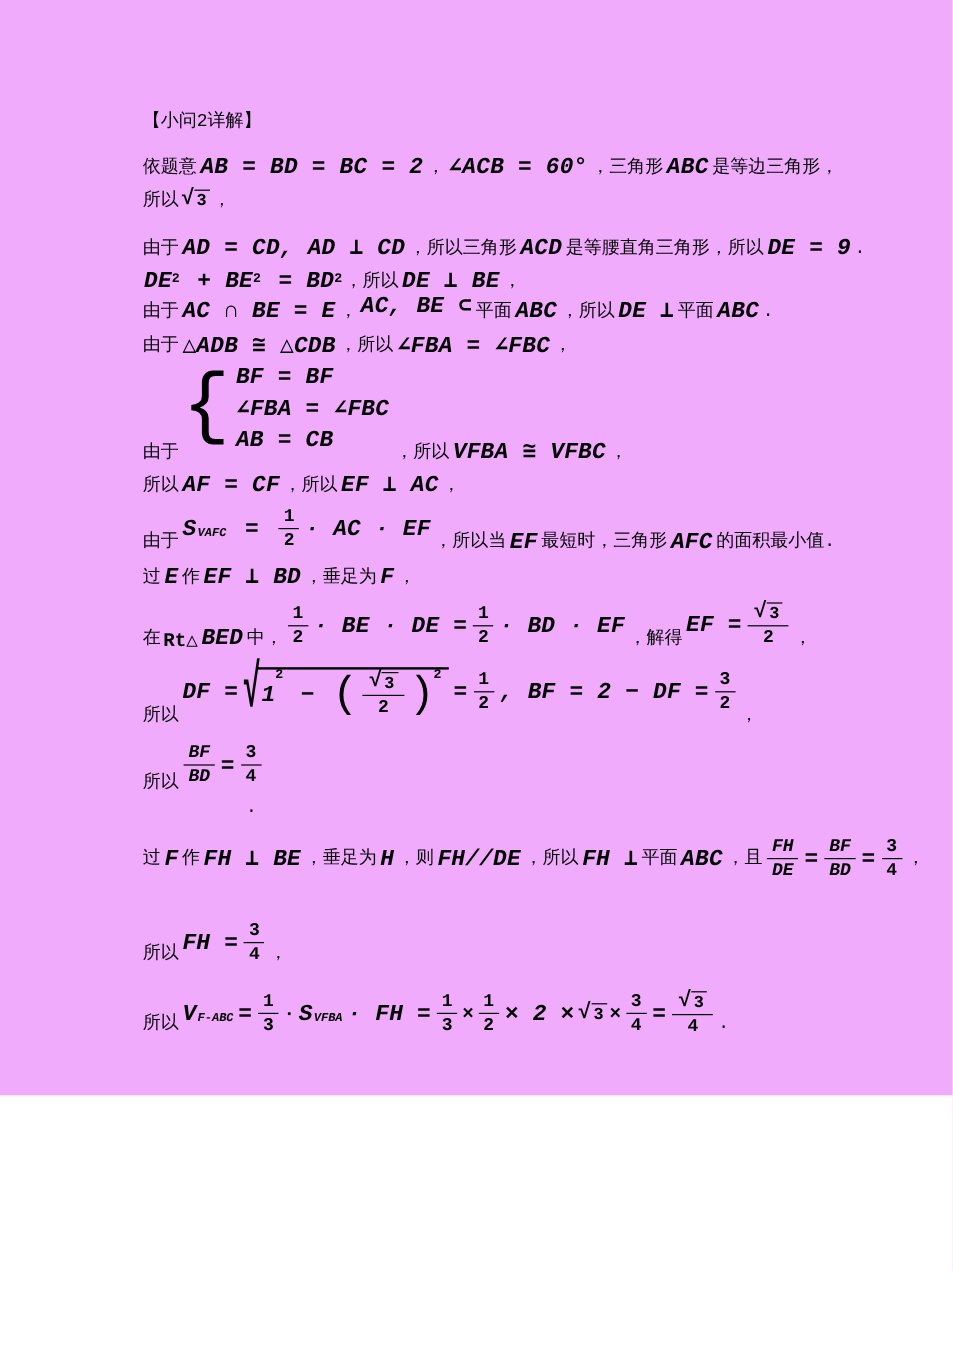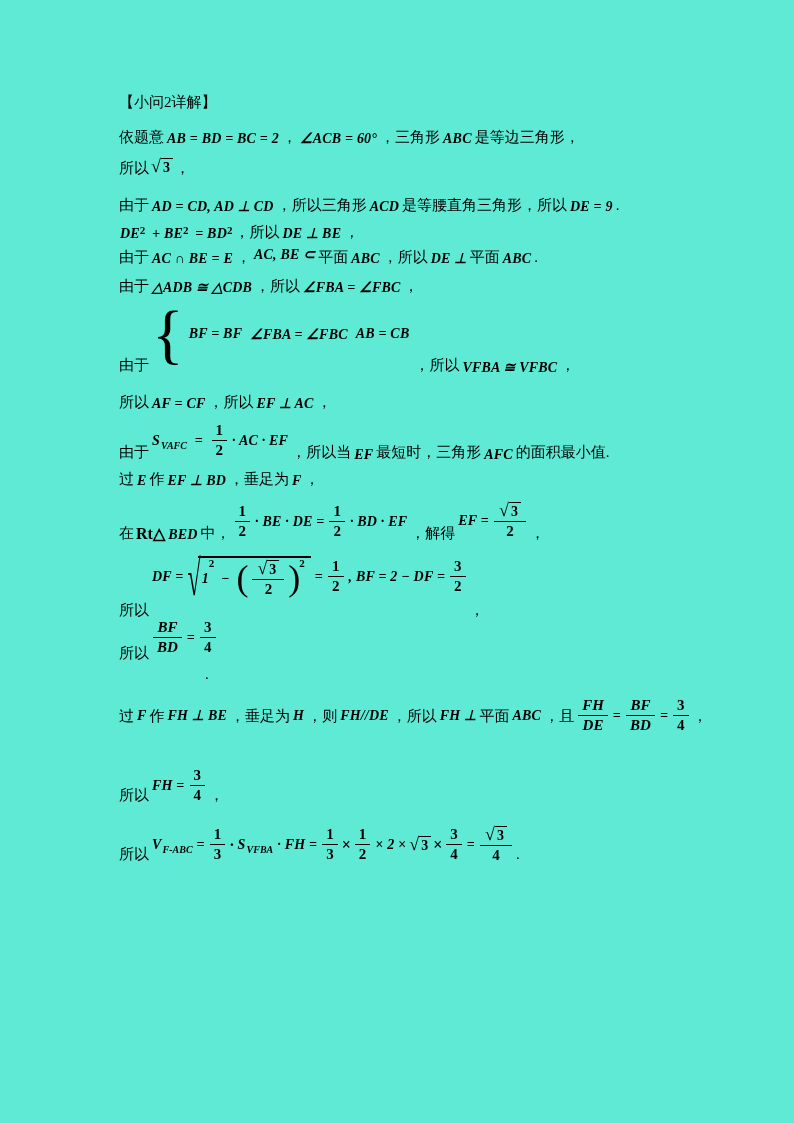--- a/index.html
+++ b/index.html
@@ -1,45 +1,45 @@
 <!DOCTYPE html>
 <html><head>
 <meta charset="utf-8">
 <style>
   html,body{margin:0;padding:0;background:#ffffff;}
-  .page{position:relative;width:794px;height:1123px;background:#5eead4;overflow:hidden;
-        font-family:Liberation Serif, serif;color:#000;}
+  .page{position:relative;width:794px;height:913px;background:#f0abfc;overflow:hidden;
+        font-family:Liberation Mono, monospace;color:#000;}
   .line{position:absolute;left:118px;display:flex;align-items:flex-end;white-space:pre;}
   .line.center{align-items:center;}
   .cn{font-size:15px;line-height:1.35;margin:0 1px;}
-  .m{font-size:14px;font-weight:bold;font-style:italic;margin:0 2px;letter-spacing:.2px;}
+  .m{font-size:19px;font-weight:bold;font-style:italic;margin:0 2px;letter-spacing:.2px;}
   .mu{font-size:16px;font-weight:bold;font-style:normal;margin:0 1px;}
   .sup{font-size:11px;font-weight:bold;font-style:normal;position:relative;top:-6px;margin:0 1px 0 -2px;}
   .sup.top{position:static;align-self:flex-start;margin-top:-3px;}
   .sb{font-size:10px;font-weight:bold;font-style:italic;position:relative;top:5px;margin:0 2px 0 -1px;text-align:center;}
   .eqc{display:inline-flex;align-items:center;}
   .frac{display:inline-flex;flex-direction:column;align-items:stretch;font-size:15px;font-weight:bold;
         font-style:normal;line-height:1.05;margin:0 3px;text-align:center;}
   .frac.it{font-style:italic;}
   .fn{padding:0 4px 1px;display:block;}
   .fd{border-top:1.6px solid #000;padding:2px 4px 0;display:block;}
   .sqt{display:inline-flex;align-items:flex-start;font-style:normal;font-weight:bold;margin:0 1px;}
   .rs{font-size:18px;line-height:.95;}
   .rb{font-size:14px;border-top:1.6px solid #000;padding:1px 3px 0 2px;line-height:1.15;}
   .bigroot{display:inline-flex;margin:0 2px;}
   .brs{display:inline-block;font-size:24px;font-weight:bold;line-height:1;transform:scaleY(2.1);
        transform-origin:50% 80%;align-self:flex-end;margin-right:-3px;font-style:normal;}
   .brb{display:inline-flex;align-items:center;border-top:2px solid #000;padding:2px 5px 0 2px;}
   .bigp{font-size:36px;font-weight:400;font-style:normal;line-height:.75;margin:0 1px;}
   .bracewrap{display:inline-flex;align-items:center;margin:0 2px;}
   .brace{font-size:66px;font-weight:400;font-style:normal;line-height:.95;margin-right:3px;}
-  .syscol{display:inline-flex;flex-direction:row;gap:4px;align-items:flex-start;}
+  .syscol{display:inline-flex;flex-direction:column;gap:4px;align-items:flex-start;}
   .raise{position:relative;top:-4px;}
   .lift2{margin-bottom:2px;} .lift3{margin-bottom:3px;} .lift4{margin-bottom:4px;}
-  .lift8{margin-bottom:8px;} .lift9{margin-bottom:22px;} .lift10{margin-bottom:10px;}
+  .lift8{margin-bottom:8px;} .lift9{margin-bottom:9px;} .lift10{margin-bottom:10px;}
 </style>
 </head>
 <body>
 
 <div class="page">
 
   <div class="line" style="top:92px">
     <span class="cn">【小问2详解】</span>
   </div>
 

